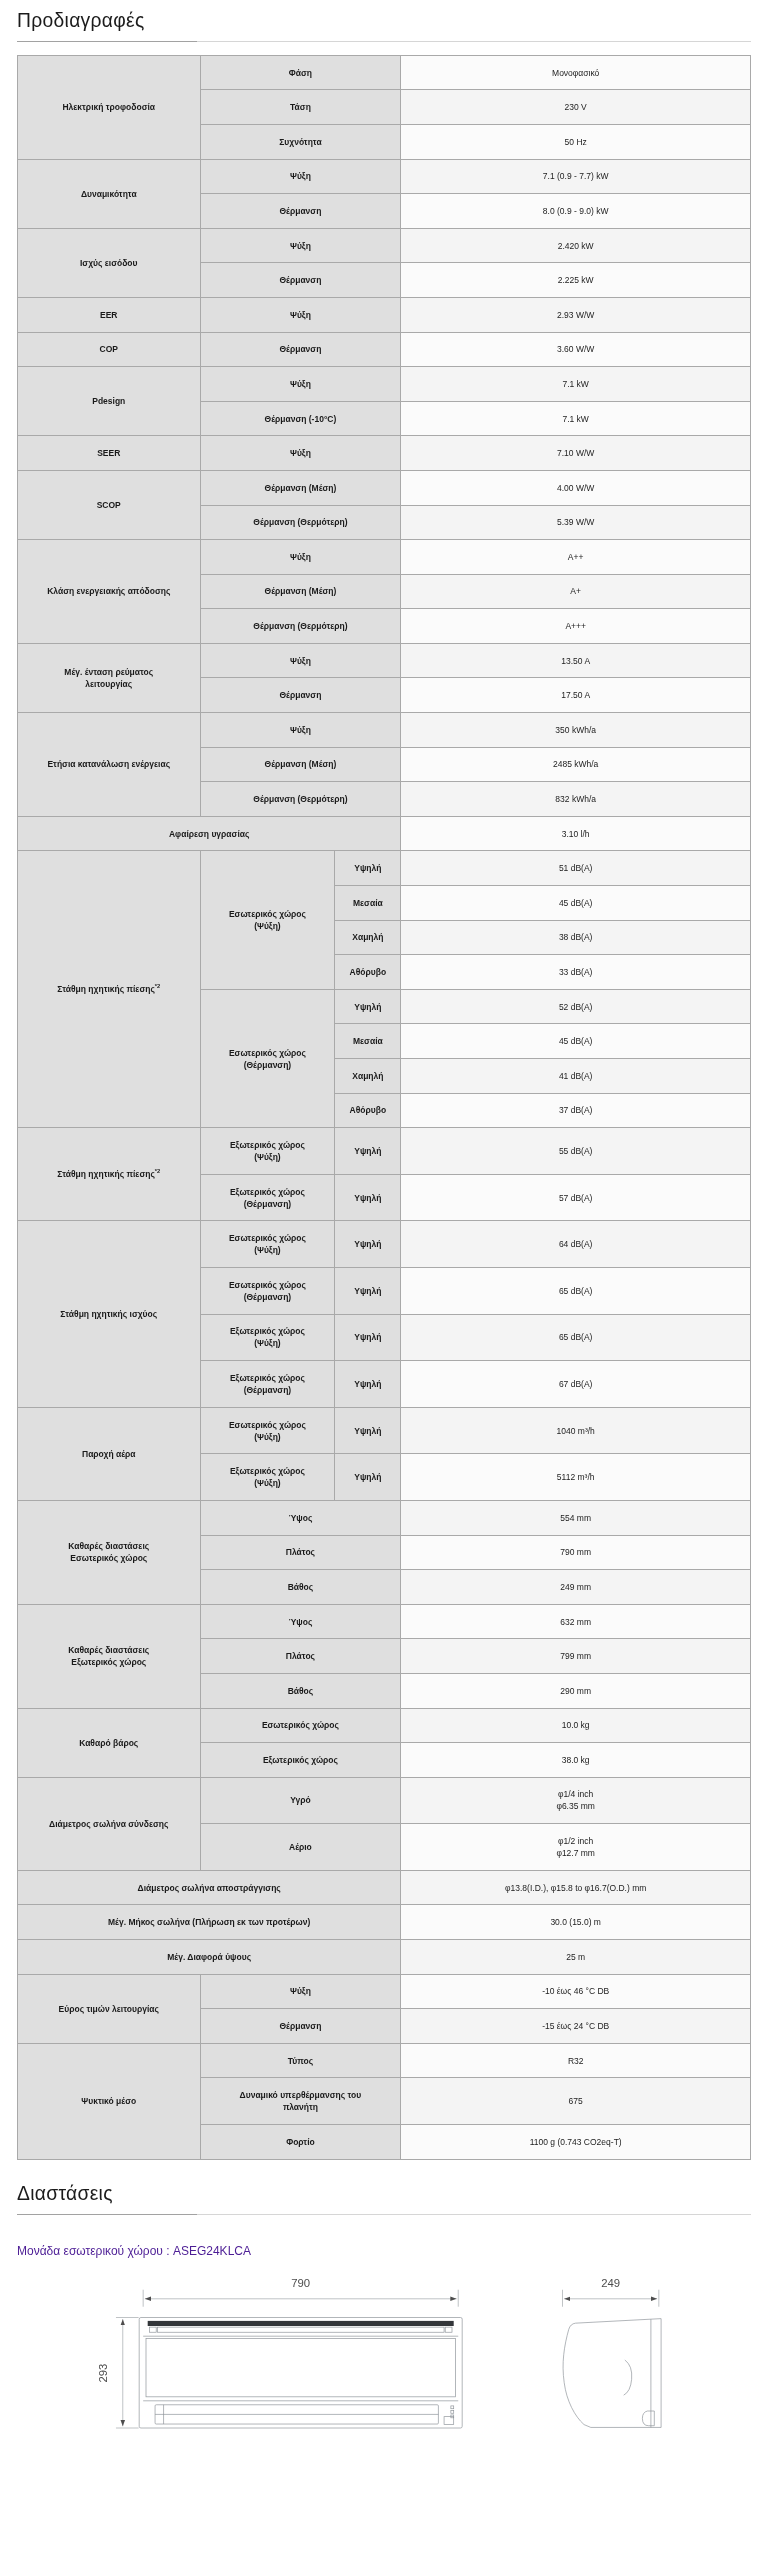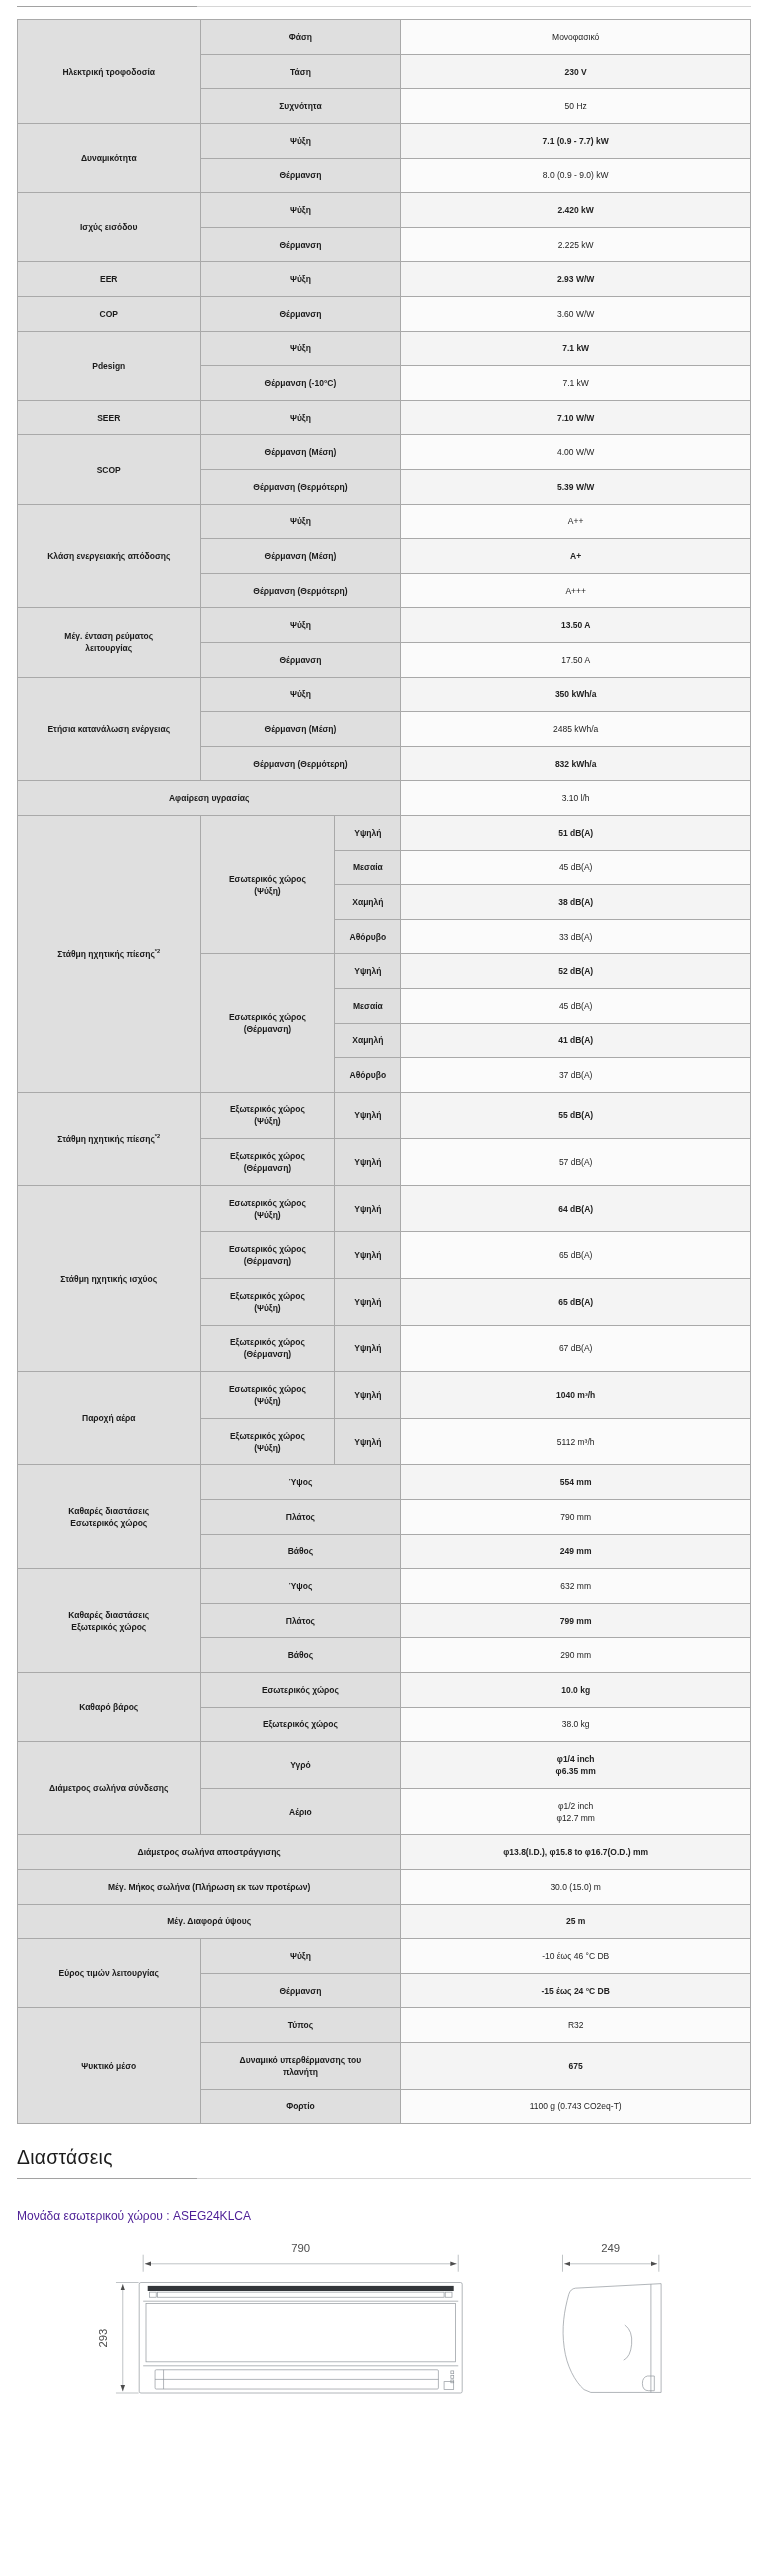--- a/index.html
+++ b/index.html
@@ -25,38 +25,39 @@
     border:0.6px solid #a9a9a9;
     font-size:8.5px;line-height:12px;
     text-align:center;vertical-align:middle;
     padding:10.8px 5.7px;
     white-space:pre-line;
     word-wrap:break-word;
   }
   td.lbl{background:#dfdfdf;font-weight:bold;color:#1a1a1a;}
   td.val{font-weight:normal;color:#222;margin-top:32px;}
   td.val.even{background:#fbfbfb;}
-  td.val.odd{background:#f4f4f4;font-weight:bold;}
+  td.val.odd{background:#f4f4f4;}
   td sup{font-size:5.7px;vertical-align:super;line-height:0;}
   .dim-section{margin-top:23px;}
   .indoor-label{
     font-size:12px;font-weight:400;color:#4c1d95;
     margin:29.5px 0 0 0;
   }
   .drawing-wrap{margin-top:17px;text-align:center;}
   svg text.dim{
     font-family:"Liberation Sans","DejaVu Sans",sans-serif;
     font-size:20px;fill:#4d4d4d;font-weight:400;
   }
 </style>
 </head>
 <body>
 
 <div class="page">
 
+  <h1 class="section-title">Προδιαγραφές</h1>
   <div class="divider"></div>
 
   <table class="spec">
     <colgroup>
       <col style="width:24.9%">
       <col style="width:18.4%">
       <col style="width:9.0%">
       <col style="width:47.7%">
     </colgroup>
     <tbody id="spec-tbody">

